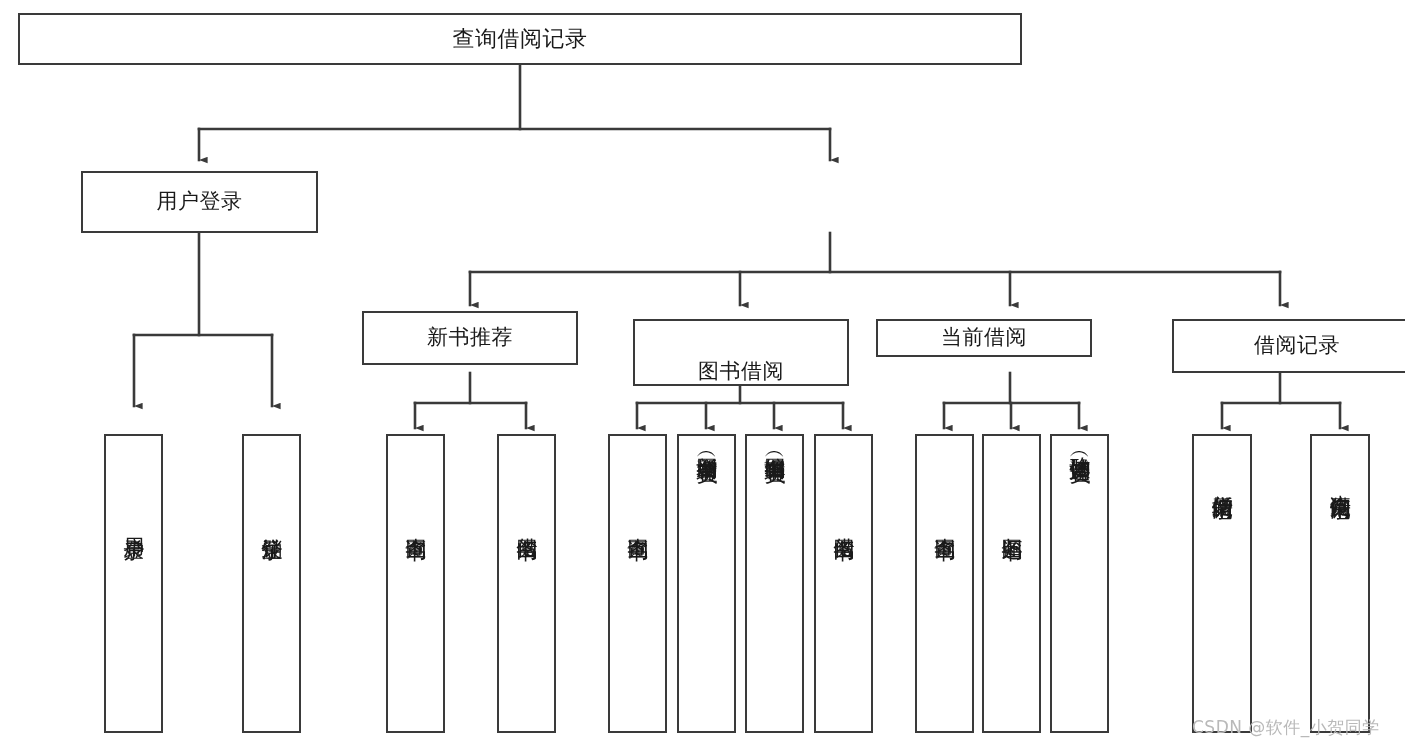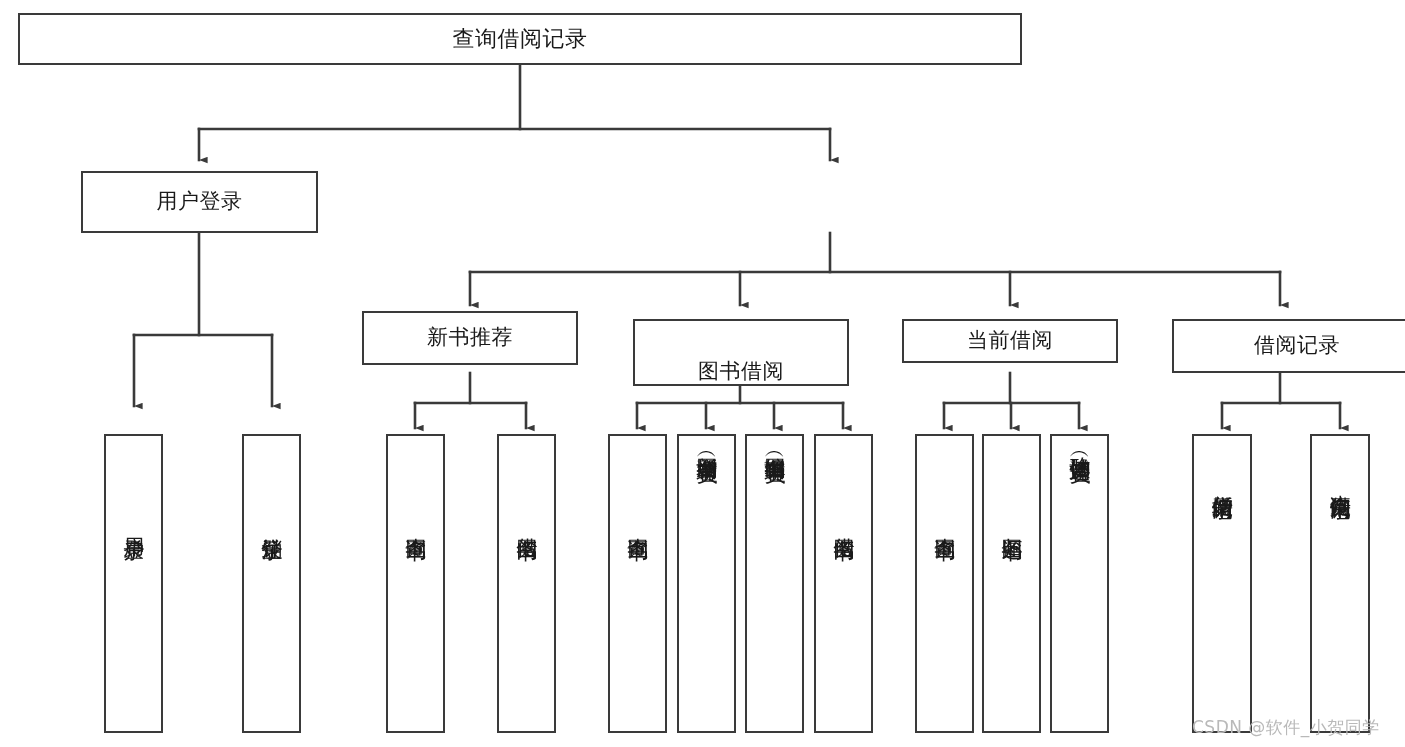--- a/index.html
+++ b/index.html
@@ -136,21 +136,21 @@
   <div class="node horizontal" style="left:81px; top:171px; width:237px; height:62px;">
     <span class="node-label">用户登录</span>
   </div>
 
   <div class="node horizontal" style="left:362px; top:301px; width:216px; height:54px;margin-top:10px;">
     <span class="node-label">新书推荐</span>
   </div>
   <div class="node horizontal" style="left:633px; top:319px; width:216px; height:67px;align-items:flex-end;">
     <span class="node-label">图书借阅</span>
   </div>
-  <div class="node horizontal" style="left:902px; top:319px; width:216px; height:44px;">
+  <div class="node horizontal" style="left:876px; top:319px; width:216px; height:38px;">
     <span class="node-label">当前借阅</span>
   </div>
   <div class="node horizontal" style="left:1172px; top:319px; width:250px; height:54px;">
     <span class="node-label">借阅记录</span>
   </div>
 
   <div class="node vertical" style="left:104px; top:434px; width:59px; height:299px; padding-top:85px;">
     <span class="node-label">用户登录</span>
   </div>
   <div class="node vertical" style="left:242px; top:434px; width:59px; height:299px; padding-top:85px;">

